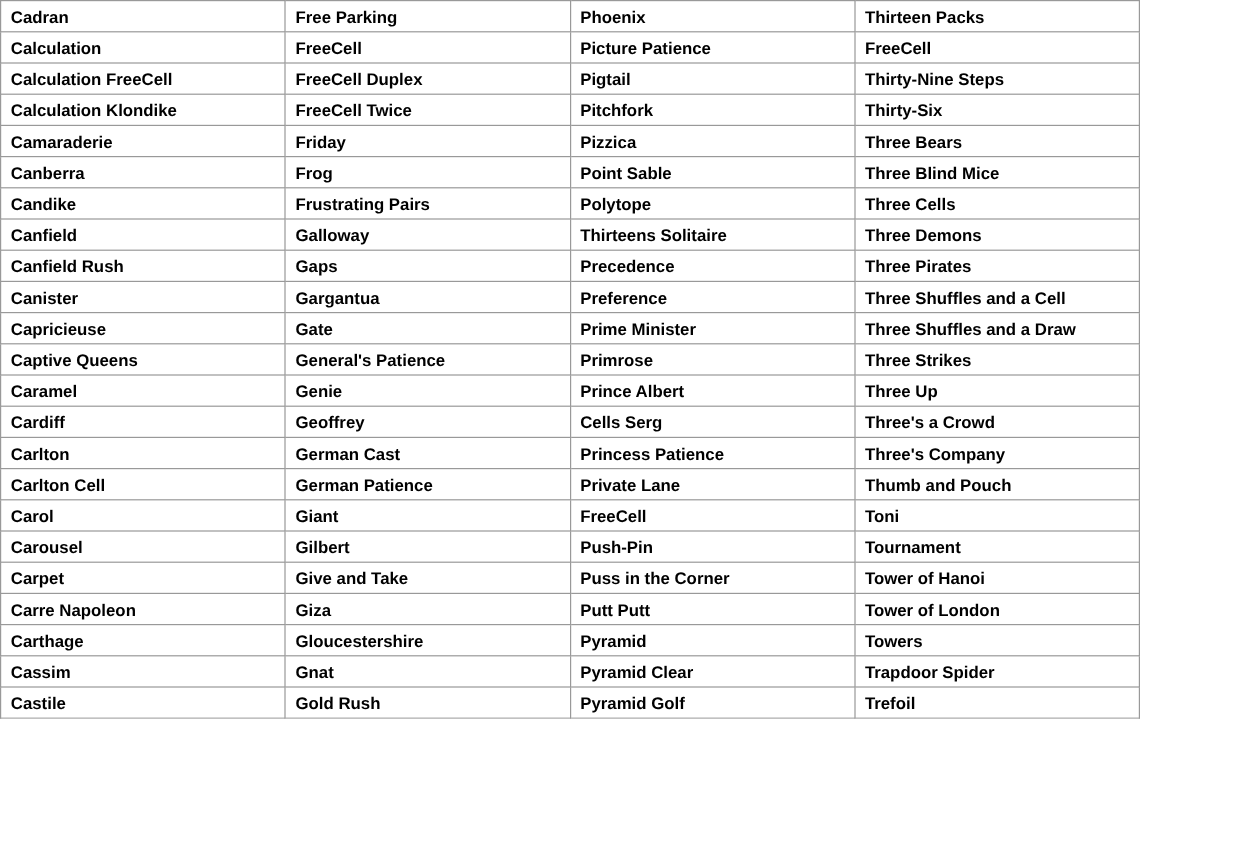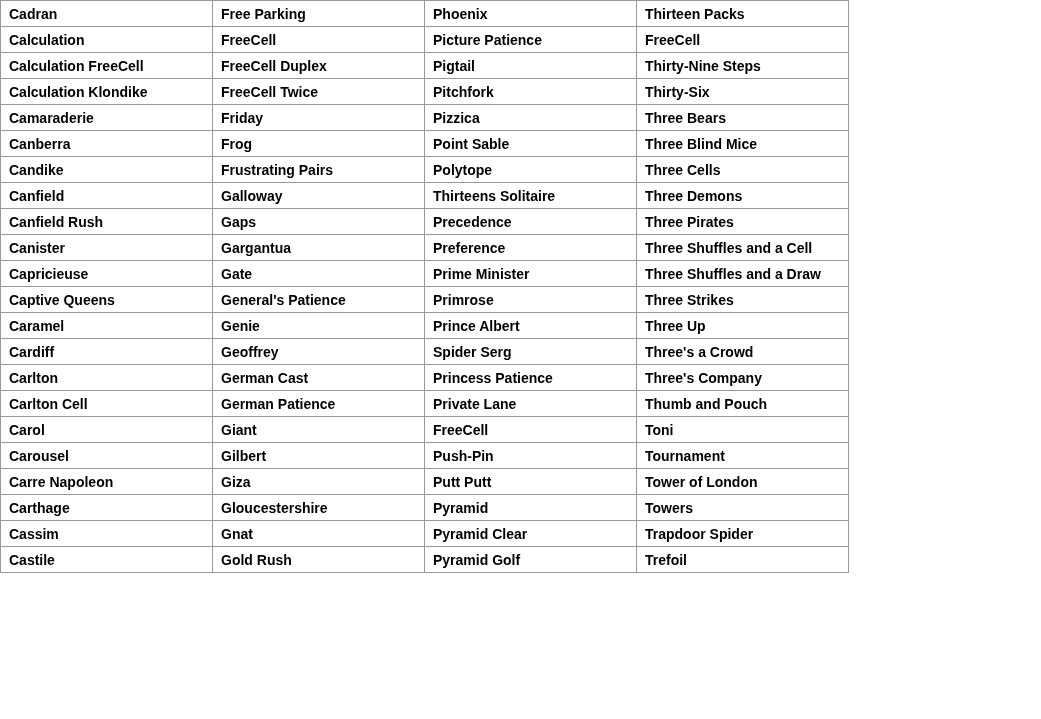--- a/index.html
+++ b/index.html
@@ -2,21 +2,21 @@
 <html><head>
   <meta charset="utf-8">
   <style>
     * { margin: 0; padding: 0; box-sizing: border-box; }
     body {
       background: #fff;
       font-family: Arial, sans-serif;
       font-size: 14px;
     }
     .table-container {
-      width: 849px;
+      width: 950px;
       overflow: hidden;
     }
     table {
       width: 100%;
       border-collapse: collapse;
       table-layout: fixed;
     }
     td {
       border: 1px solid #999;
       padding: 4px 8px;
@@ -117,21 +117,21 @@
         </tr>
         <tr>
           <td>Caramel</td>
           <td>Genie</td>
           <td>Prince Albert</td>
           <td>Three Up</td>
         </tr>
         <tr>
           <td>Cardiff</td>
           <td>Geoffrey</td>
-          <td>Spider Serg</td>
+          <td>Cells Serg</td>
           <td>Three's a Crowd</td>
         </tr>
         <tr>
           <td>Carlton</td>
           <td>German Cast</td>
           <td>Princess Patience</td>
           <td>Three's Company</td>
         </tr>
         <tr>
           <td>Carlton Cell</td>
@@ -143,20 +143,26 @@
           <td>Carol</td>
           <td>Giant</td>
           <td>FreeCell</td>
           <td>Toni</td>
         </tr>
         <tr>
           <td>Carousel</td>
           <td>Gilbert</td>
           <td>Push-Pin</td>
           <td>Tournament</td>
+        </tr>
+        <tr>
+          <td>Carpet</td>
+          <td>Give and Take</td>
+          <td>Puss in the Corner</td>
+          <td>Tower of Hanoi</td>
         </tr>
         <tr>
           <td>Carre Napoleon</td>
           <td>Giza</td>
           <td>Putt Putt</td>
           <td>Tower of London</td>
         </tr>
         <tr>
           <td>Carthage</td>
           <td>Gloucestershire</td>

